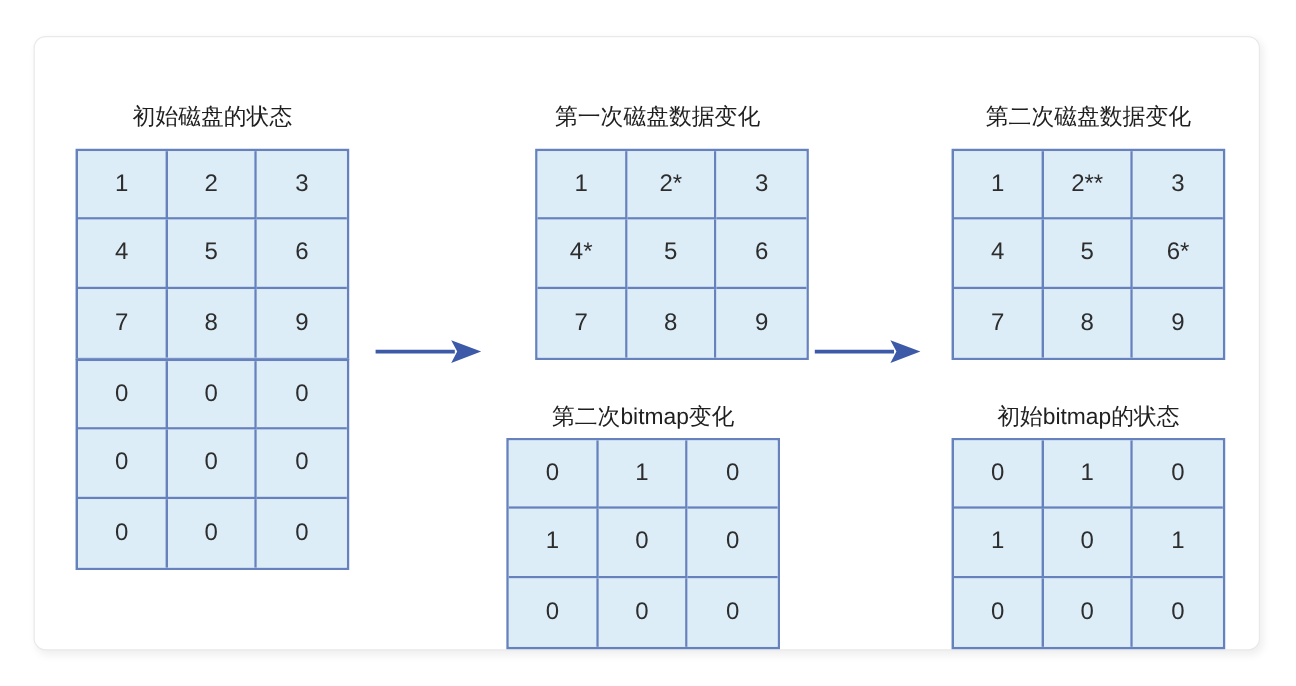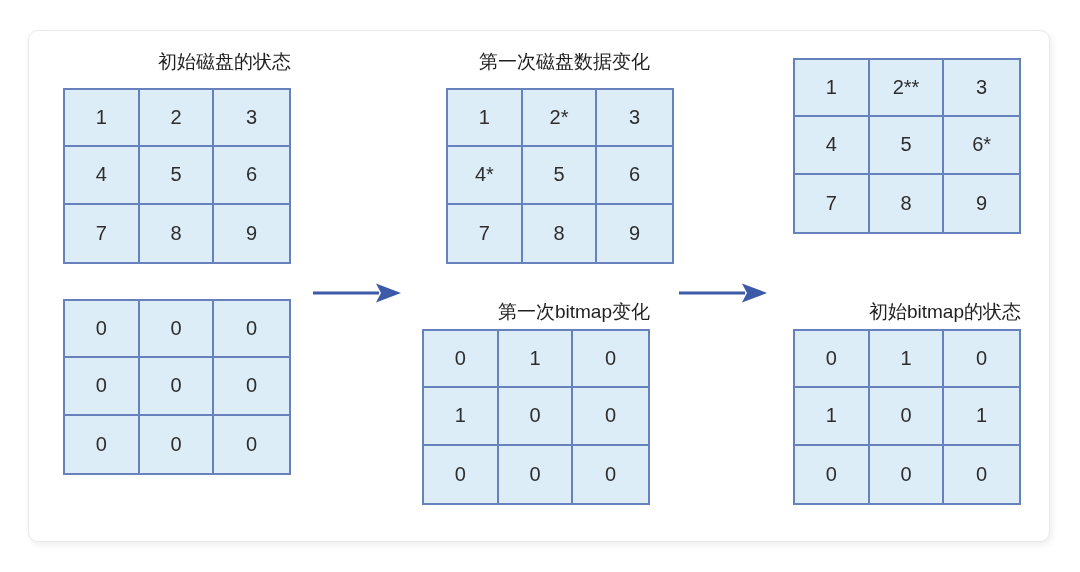--- a/index.html
+++ b/index.html
@@ -34,24 +34,25 @@
     border-radius: 10px;
     box-shadow: 2px 3px 7px rgba(0,0,0,0.07);
   }
   .panel {
     position: absolute;
     width: 228px;
   }
   .panel-title {
     height: 30px;
     line-height: 30px;
-    text-align: right;
+    text-align: center;
     font-size: 19px;
     color: var(--title_text);
     white-space: nowrap;
+    margin-top: 36px;
   }
   .grid-table {
     width: 228px;
     height: 176px;
     display: grid;
     grid-template-columns: repeat(3, 1fr);
     grid-template-rows: repeat(3, 1fr);
     border: 2px solid var(--grid_line);
     background: var(--cell_fill);
   }
@@ -106,20 +107,21 @@
       <div class="grid-cell">4*</div>
       <div class="grid-cell">5</div>
       <div class="grid-cell">6</div>
       <div class="grid-cell">7</div>
       <div class="grid-cell">8</div>
       <div class="grid-cell">9</div>
     </div>
   </div>
 
   <div class="panel row-1" style="left:793px; top:47px;">
+    <div class="panel-title">第二次磁盘数据变化</div>
     <div class="grid-table">
       <div class="grid-cell">1</div>
       <div class="grid-cell">2**</div>
       <div class="grid-cell">3</div>
       <div class="grid-cell">4</div>
       <div class="grid-cell">5</div>
       <div class="grid-cell">6*</div>
       <div class="grid-cell">7</div>
       <div class="grid-cell">8</div>
       <div class="grid-cell">9</div>
@@ -134,21 +136,21 @@
       <div class="grid-cell">0</div>
       <div class="grid-cell">0</div>
       <div class="grid-cell">0</div>
       <div class="grid-cell">0</div>
       <div class="grid-cell">0</div>
       <div class="grid-cell">0</div>
     </div>
   </div>
 
   <div class="panel row-2" style="left:422px; top:297px;">
-    <div class="panel-title">第一次bitmap变化</div>
+    <div class="panel-title">第二次bitmap变化</div>
     <div class="grid-table">
       <div class="grid-cell">0</div>
       <div class="grid-cell">1</div>
       <div class="grid-cell">0</div>
       <div class="grid-cell">1</div>
       <div class="grid-cell">0</div>
       <div class="grid-cell">0</div>
       <div class="grid-cell">0</div>
       <div class="grid-cell">0</div>
       <div class="grid-cell">0</div>

